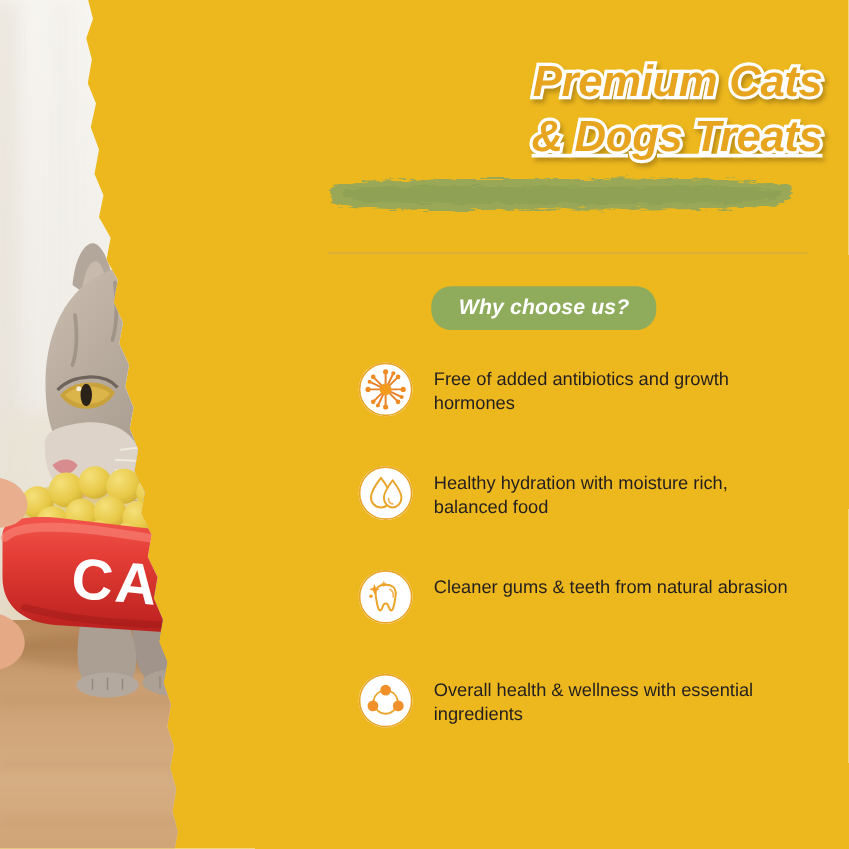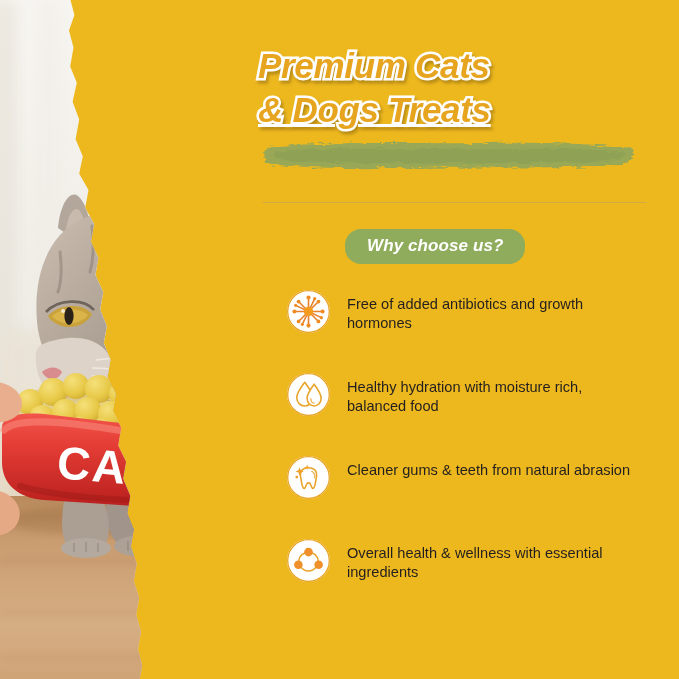--- a/index.html
+++ b/index.html
@@ -51,21 +51,21 @@
 
   
   #content{
     position:absolute; left:258px; top:0;
     width:421px; height:679px;
   }
 
   
   #headline{
     position:absolute; left:0; top:46px; width:400px;
-    text-align:left;
+    text-align:right;
   }
   .headline-line{
     display:block;
     font-size:35px;
     line-height:40px;
     font-weight:bold;
     font-style:italic;
     letter-spacing:-0.3px;
     color:#e7a41f;
     -webkit-text-stroke:5px #ffffff;

